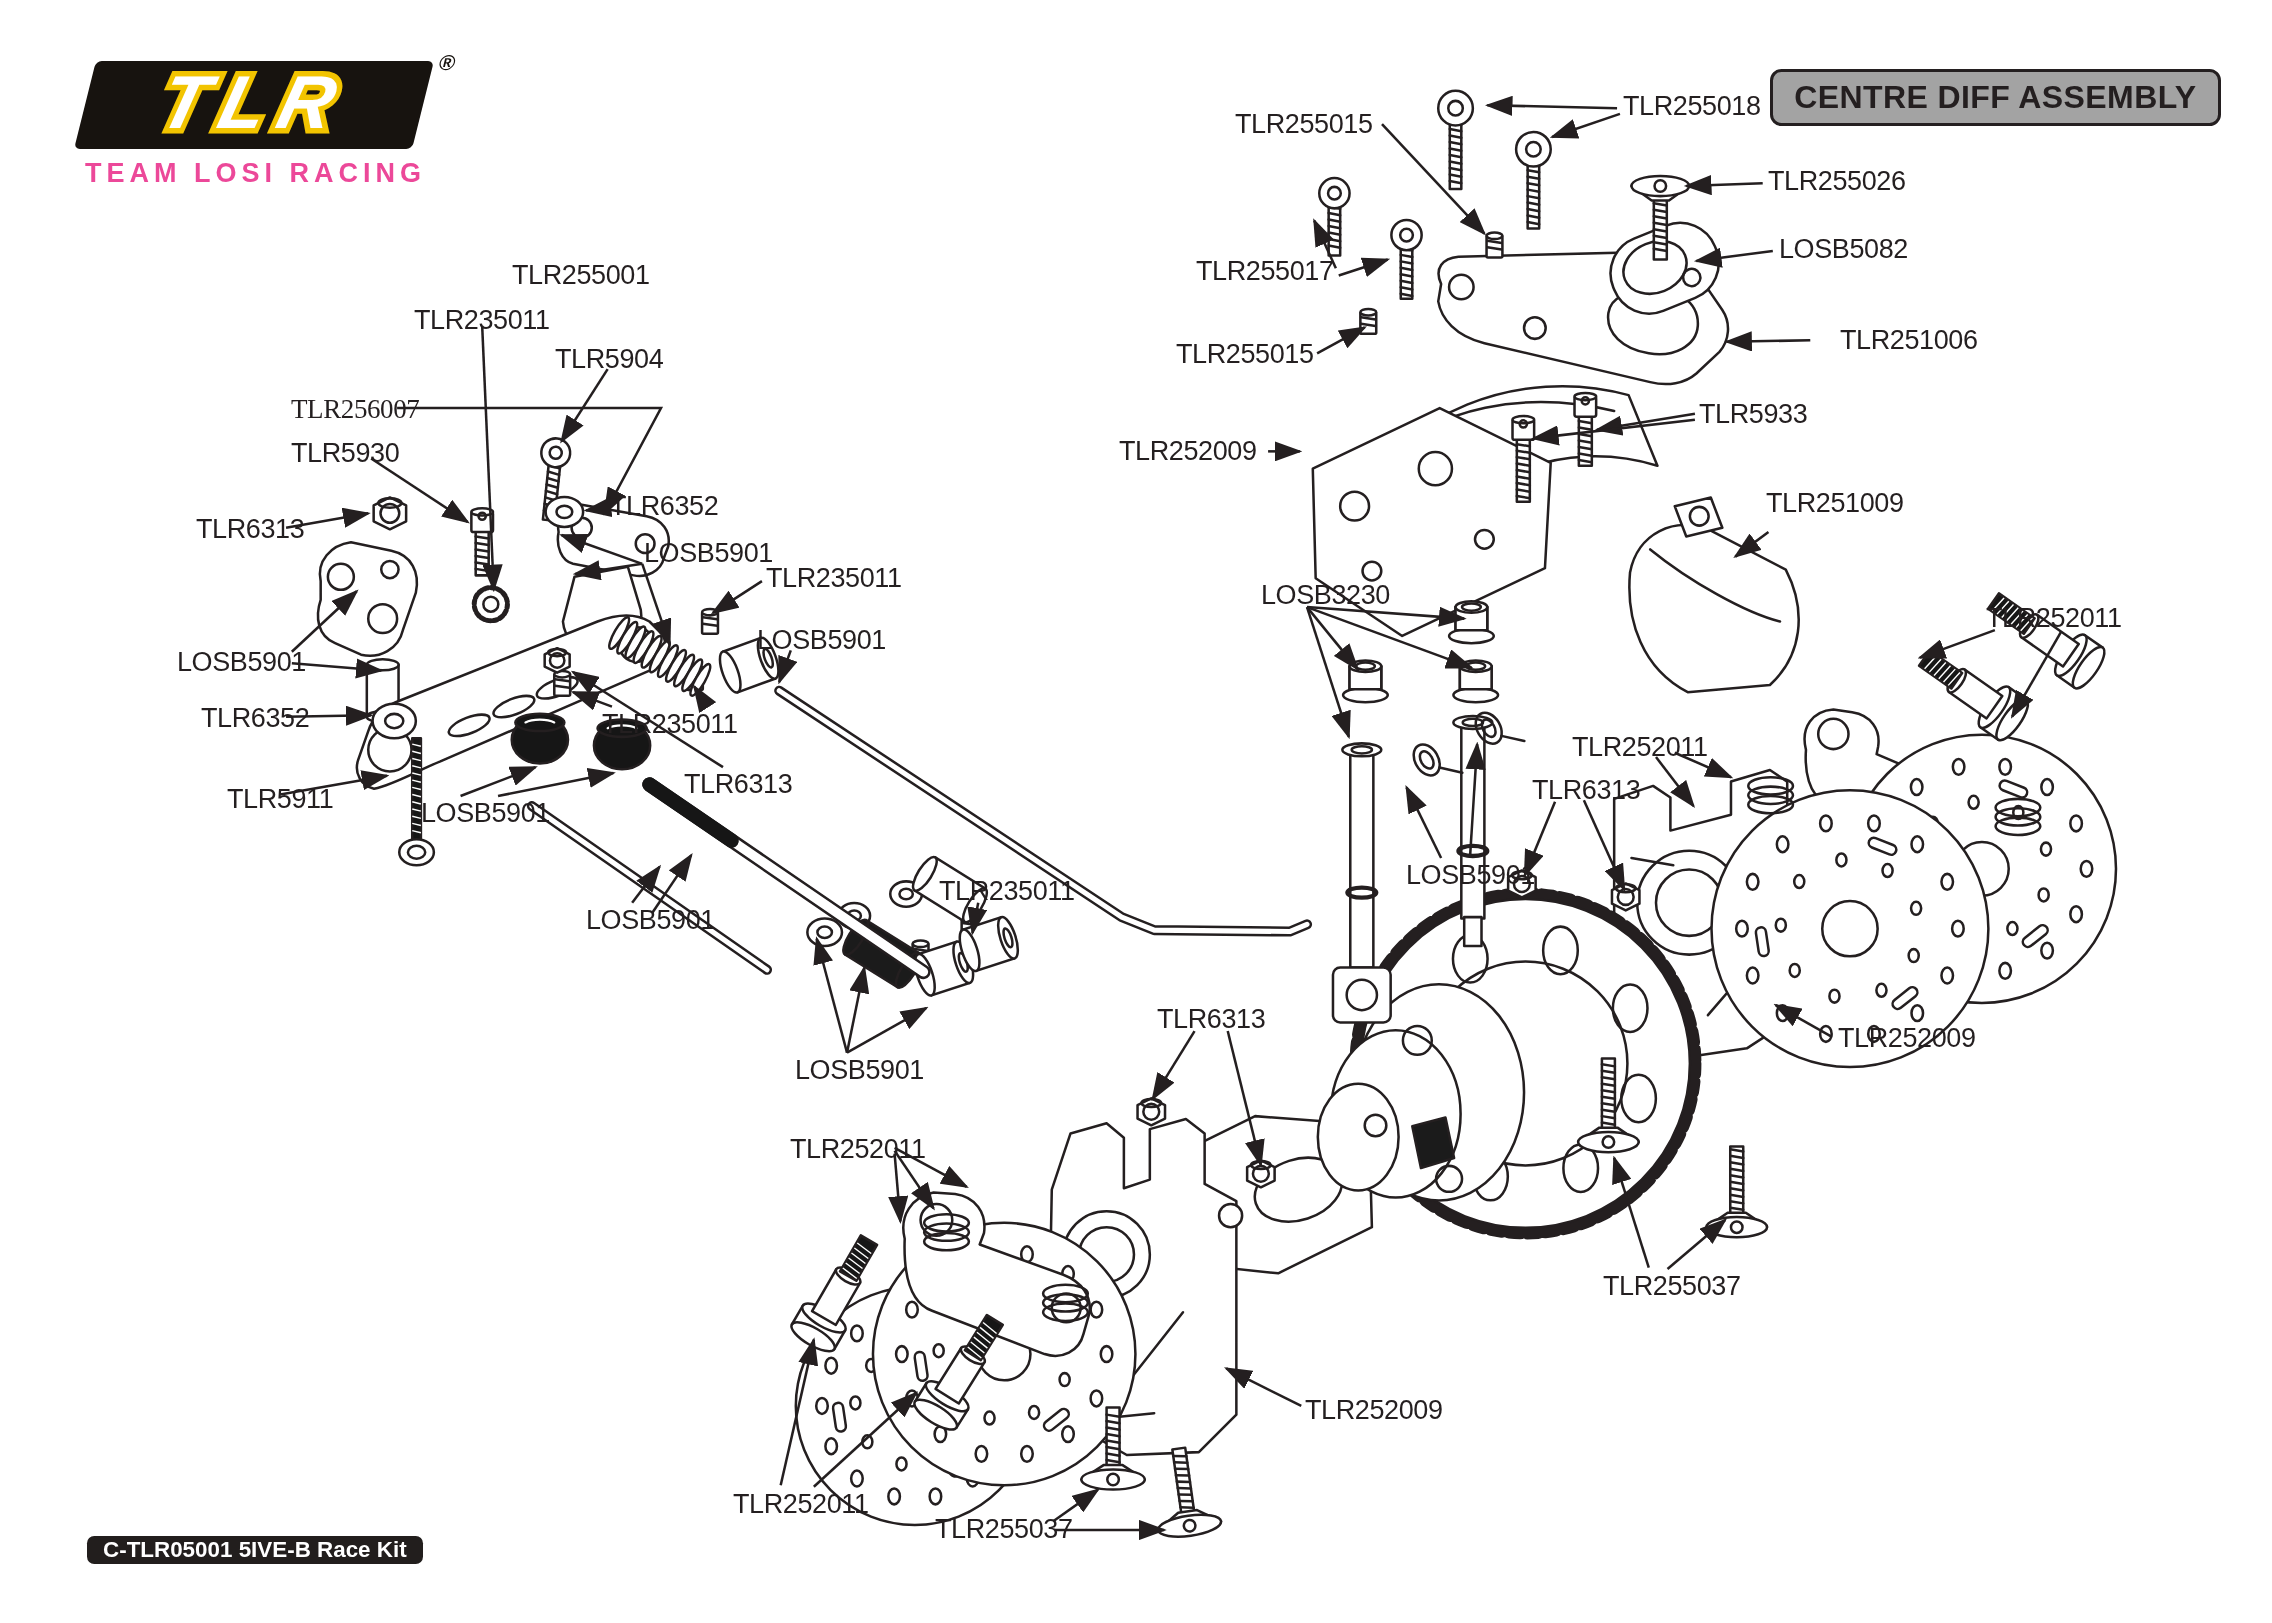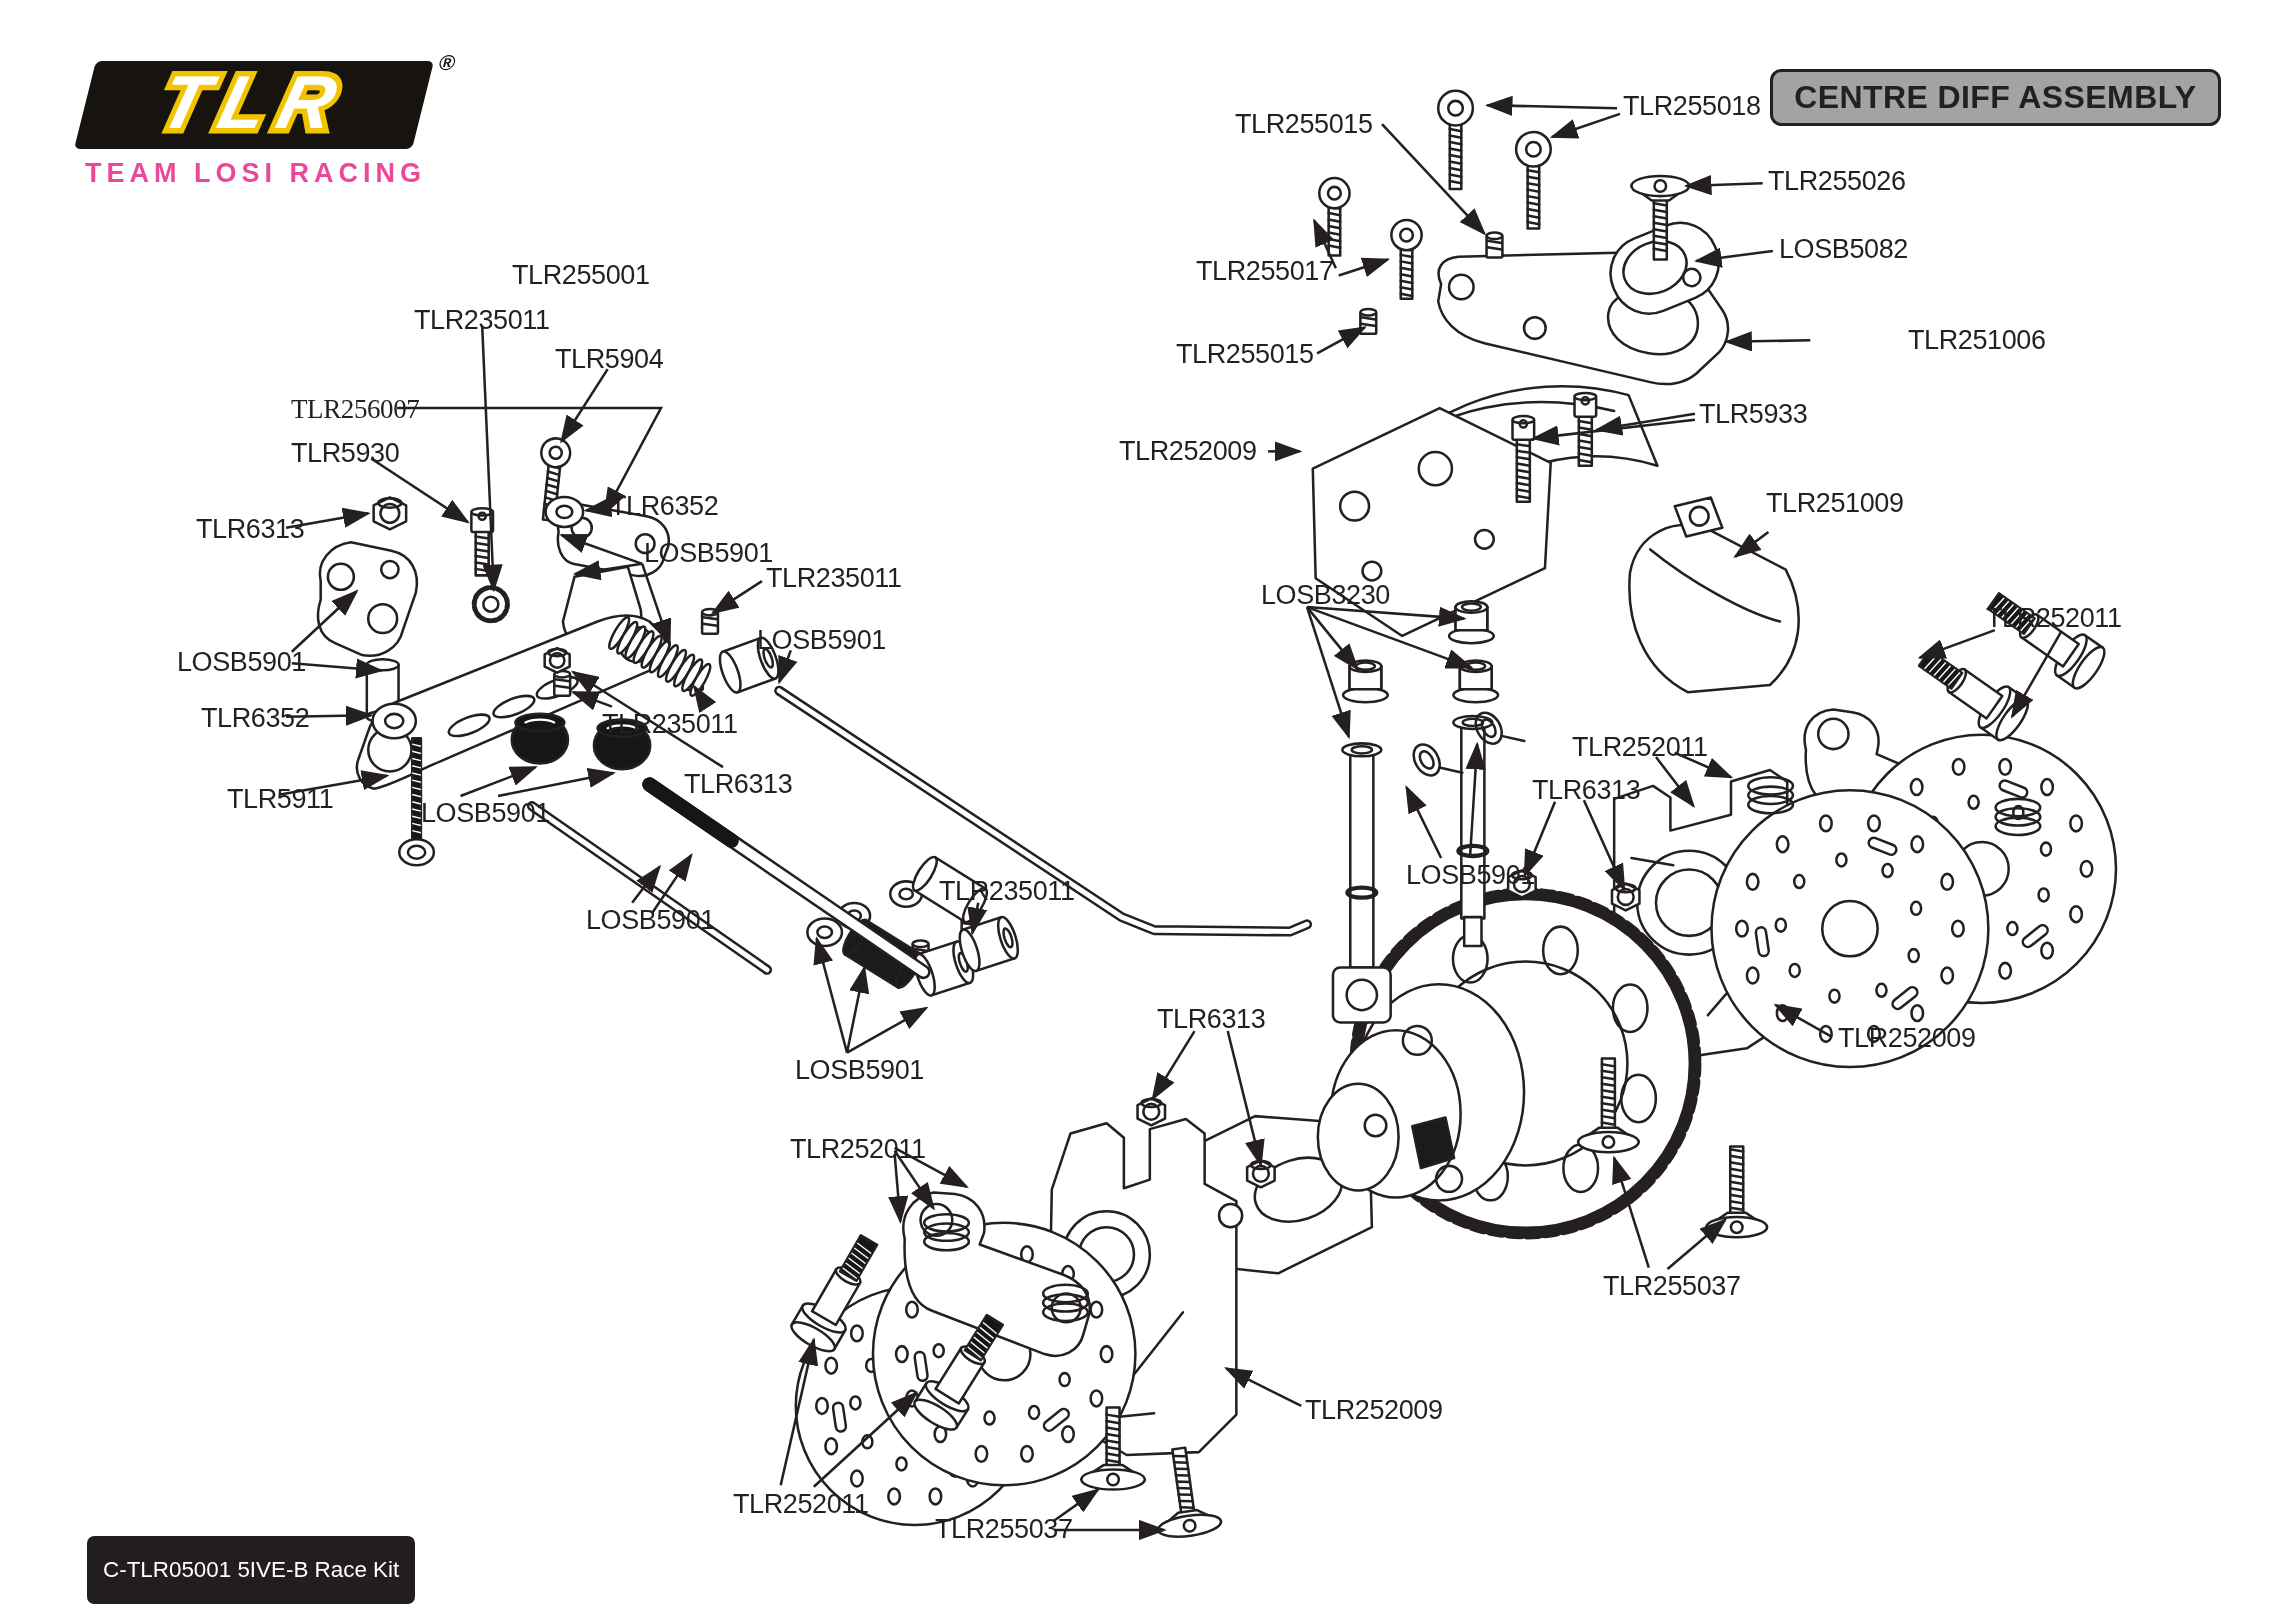--- a/index.html
+++ b/index.html
@@ -15,21 +15,21 @@
   #tlr-fill{color:#ffffff;}
   #logo-reg{position:absolute;right:-21.6px;top:-11.5px;font-size:21.6px;font-style:normal;
             font-weight:bold;color:#17130f;-webkit-text-stroke:0;}
   #logo-sub{margin-top:8.7px;width:339px;text-align:center;font-weight:bold;font-size:27px;
             letter-spacing:5px;color:#ec4899;white-space:nowrap;}
   
   #title-box{position:absolute;top:69px;right:52px;border:3.6px solid #241f20;border-radius:11.5px;
              padding:7.2px 21.6px;font-size:32px;font-weight:bold;letter-spacing:0.4px;background:#a3a3a3;}
   
   #kit-box{position:absolute;left:87px;top:1536px;background:#221e1d;color:#fff;border-radius:7.2px;
-           padding:21px 16px;font-size:22.4px;font-weight:normal;}
+           padding:1px 16px;font-size:22.4px;font-weight:bold;}
   
   #diagram-svg{position:absolute;left:0;top:0;width:2273px;height:1623px;}
   .plabel{position:absolute;font-size:27px;line-height:1.05;color:#241f20;white-space:nowrap;
           letter-spacing:-0.4px;}
 </style>
 </head>
 <body>
 
 <div id="page">
 
@@ -780,21 +780,21 @@
         <polyline points="1460,2110 1522,2066" fill="none" stroke="#241f20" stroke-width="3.5" marker-end="url(#arrow)"></polyline>
         <polyline points="1462,2122 1614,2122" fill="none" stroke="#241f20" stroke-width="3.5" marker-end="url(#arrow)"></polyline>
       </g>
   </svg>
 
   <div id="labels-layer">
       <div class="plabel" style="left: 1235px; top: 110px;">TLR255015</div>
       <div class="plabel" style="left: 1623px; top: 92px;">TLR255018</div>
       <div class="plabel" style="left: 1768px; top: 167px;">TLR255026</div>
       <div class="plabel" style="left: 1779px; top: 235px;">LOSB5082</div>
-      <div class="plabel" style="left: 1908px; top: 326px; text-align: right;">TLR251006</div>
+      <div class="plabel" style="left: 1840px; top: 326px; text-align: right;">TLR251006</div>
       <div class="plabel" style="left: 1196px; top: 257px;">TLR255017</div>
       <div class="plabel" style="left: 1176px; top: 340px;">TLR255015</div>
       <div class="plabel" style="left: 1699px; top: 400px;">TLR5933</div>
       <div class="plabel" style="left: 1119px; top: 437px;">TLR252009</div>
       <div class="plabel" style="left: 1766px; top: 489px;">TLR251009</div>
       <div class="plabel" style="left: 512px; top: 261px;">TLR255001</div>
       <div class="plabel" style="left: 414px; top: 306px;">TLR235011</div>
       <div class="plabel" style="left: 555px; top: 345px;">TLR5904</div>
       <div class="plabel" style="left: 291px; top: 395px; font-family: Liberation Serif, serif;">TLR256007</div>
       <div class="plabel" style="left: 291px; top: 439px;">TLR5930</div>

